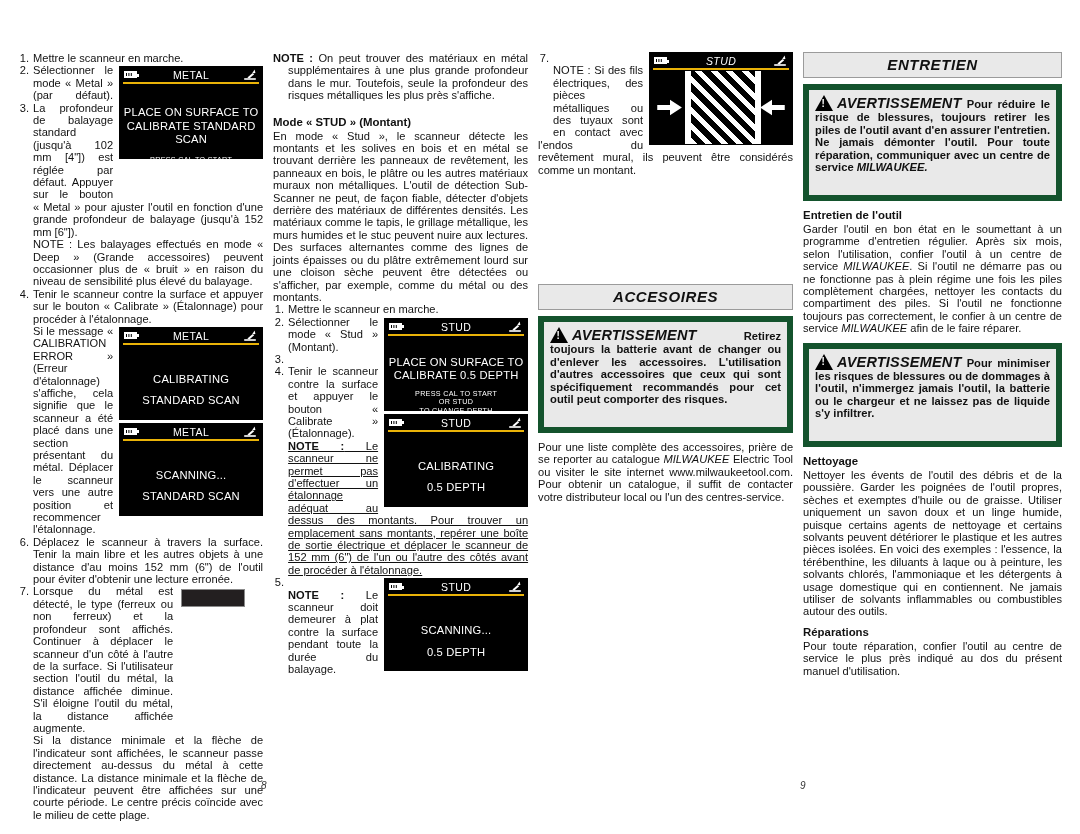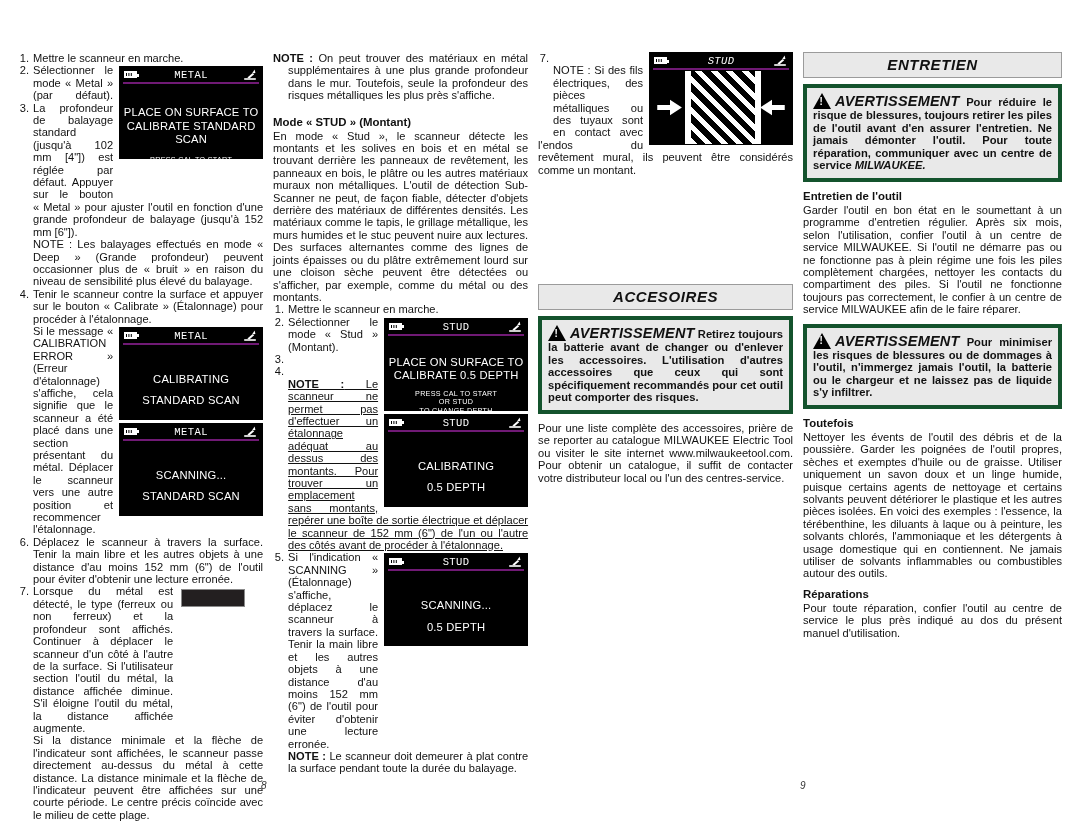--- a/index.html
+++ b/index.html
@@ -29,42 +29,41 @@
   p{margin:0;}
   .txt{
     font-size:11.1px;
     line-height:12.4px;
     text-align:justify;
     margin:0;
   }
   .just{text-align:justify;text-align-last:left;}
   .jfull{text-align:justify;text-align-last:justify;}
   .b{font-weight:bold;}
-  .i{}
+  .i{font-style:italic;}
   .bi{font-weight:bold;font-style:italic;}
 
   
   .li{display:flex;gap:0;}
   .li .num{width:15px;flex:0 0 15px;text-align:right;padding-right:4px;box-sizing:border-box;}
   .li .body{flex:1 1 auto;}
 
   
   .lcd{
     background:#000;
     border:1px solid #000;
     box-sizing:border-box;
     position:relative;
     color:#fff;
   }
   .lcd-bar{
     height:13px;
     position:relative;
-    border-bottom:2px solid #701a75;
+    border-bottom:2px solid #eab308;
     margin:2px 3px 0 3px;
-    font-family:Liberation Mono, monospace;
   }
   .lcd-title{
     position:absolute;left:0;right:0;top:0;
     text-align:center;
     font-size:10.5px;
     letter-spacing:.4px;
     line-height:12px;
     color:#fff;
   }
   .lcd-title.ital{font-style:italic;}
@@ -122,23 +121,23 @@
     background:#e9e9e9;
     text-align:center;
     font-style:italic;
     font-weight:bold;
     font-size:15px;
     letter-spacing:.6px;
     padding:3px 0 4px 0;
     margin:0 0 6px 0;
   }
   .warnbox{
-    border:4px solid #14532d;
+    border:6px solid #14532d;
     background:#e9e9e9;
-    padding:5px 6px 6px 6px;
+    padding:5px 6px 21px 6px;
     box-sizing:border-box;
     margin-bottom:8px;
   }
   .warnbox p{
     font-size:11.2px;
     line-height:12.6px;
     font-weight:bold;
     text-align:justify;
     text-align-last:left;
     margin:0;
@@ -225,21 +224,21 @@
       <div class="li txt">
         <span class="num">3.</span>
         <span class="body jfull">La profondeur de balayage standard (jusqu'à 102 mm [4"]) est réglée par défaut. Appuyer sur le bouton</span>
       </div>
       <div class="li txt">
         <span class="num"></span>
         <span class="body just">« Metal » pour ajuster l'outil en fonction d'une grande profondeur de balayage (jusqu'à 152 mm [6"]).</span>
       </div>
       <div class="li txt">
         <span class="num"></span>
-        <span class="body just">NOTE : Les balayages effectués en mode « Deep » (Grande profondeur) peuvent occasionner plus de « bruit » en raison du niveau de sensibilité plus élevé du balayage.</span>
+        <span class="body just">NOTE : Les balayages effectués en mode « Deep » (Grande accessoires) peuvent occasionner plus de « bruit » en raison du niveau de sensibilité plus élevé du balayage.</span>
       </div>
       <div class="li txt">
         <span class="num">4.</span>
         <span class="body just">Tenir le scanneur contre la surface et appuyer sur le bouton « Calibrate » (Étalonnage) pour procéder à l'étalonnage.</span>
       </div>
 
       <div class="fl-right" style="margin:2px 0 2px 6px;">
         <div class="lcd" style="width:144px;height:93px;">
           <div class="lcd-bar">
             <span class="batt">
@@ -355,20 +354,21 @@
 
       <div class="li txt">
         <span class="num">2.</span>
         <span class="body jfull">Sélectionner le mode « Stud » (Montant).</span>
       </div>
       <div class="li txt">
         <span class="num">3.</span>
       </div>
       <div class="li txt">
         <span class="num">4.</span>
+        <span class="body jfull">Tenir le scanneur contre la surface et appuyer le bouton « Calibrate » (Étalonnage).</span>
       </div>
       <p class="txt just" style="padding-left:15px;text-indent:0;text-decoration:underline;">
         <span class="b">NOTE :</span><span> Le scanneur ne permet pas d'effectuer un étalonnage adéquat au dessus des montants. Pour trouver un emplacement sans montants, repérer une boîte de sortie électrique et déplacer le scanneur de 152 mm (6") de l'un ou l'autre des côtés avant de procéder à l'étalonnage.</span>
       </p>
 
       <div class="lcd fl-right" style="width:144px;height:93px;margin:2px 0 2px 6px;">
         <div class="lcd-bar">
           <span class="batt">
               <i></i>
             </span>
@@ -380,21 +380,20 @@
           </svg>
         </div>
         <div class="lcd-body" style="padding-top:28px;">
           <div class="lcd-main">SCANNING...</div>
           <div class="lcd-main" style="margin-top:8px;">0.5  DEPTH</div>
         </div>
       </div>
 
       <div class="li txt">
         <span class="num">5.</span>
-        <span class="body jfull">Si l'indication « SCANNING » (Étalonnage) s'affiche, déplacez le scanneur à travers la surface. Tenir la main libre et les autres objets à une distance d'au moins 152 mm (6") de l'outil pour éviter d'obtenir une lecture erronée.</span>
       </div>
       <p class="txt just" style="padding-left:15px;text-indent:0;">
         <span class="b">NOTE :</span><span> Le scanneur doit demeurer à plat contre la surface pendant toute la durée du balayage.</span>
       </p>
 
     </div>
 
     <div class="col col3">
 
       <div class="lcd fl-right" style="width:144px;height:93px;margin:0 0 2px 6px;overflow:hidden;">
@@ -457,21 +456,21 @@
       <p class="txt just">
         <span>Garder l'outil en bon état en le soumettant à un programme d'entretien régulier. Après six mois, selon l'utilisation, confier l'outil à un centre de service </span><span class="i">MILWAUKEE</span><span>. Si l'outil ne démarre pas ou ne fonctionne pas à plein régime une fois les piles complètement chargées, nettoyer les contacts du compartiment des piles. Si l'outil ne fonctionne toujours pas correctement, le confier à un centre de service </span><span class="i">MILWAUKEE</span><span> afin de le faire réparer.</span>
       </p>
 
       <div class="warnbox" style="margin-top:8px;">
         <p>
           <span class="tri"></span><span class="warnword">AVERTISSEMENT</span> <span>Pour minimiser les risques de blessures ou de dommages à l'outil, n'immergez jamais l'outil, la batterie ou le chargeur et ne laissez pas de liquide s'y infiltrer.</span>
         </p>
       </div>
 
-      <p class="subhead">Toutefois</p>
+      <p class="subhead">Nettoyage</p>
       <p class="txt just">Nettoyer les évents de l'outil des débris et de la poussière. Garder les poignées de l'outil propres, sèches et exemptes d'huile ou de graisse. Utiliser uniquement un savon doux et un linge humide, puisque certains agents de nettoyage et certains solvants peuvent détériorer le plastique et les autres pièces isolées. En voici des exemples : l'essence, la térébenthine, les diluants à laque ou à peinture, les solvants chlorés, l'ammoniaque et les détergents à usage domestique qui en contiennent. Ne jamais utiliser de solvants inflammables ou combustibles autour des outils.</p>
 
       <p class="subhead" style="margin-top:8px;">Réparations</p>
       <p class="txt just">Pour toute réparation, confier l'outil au centre de service le plus près indiqué au dos du présent manuel d'utilisation.</p>
     </div>
 
   </div>
 
   <div class="pagenum" id="pn-left">8</div>
   <div class="pagenum" id="pn-right">9</div>

